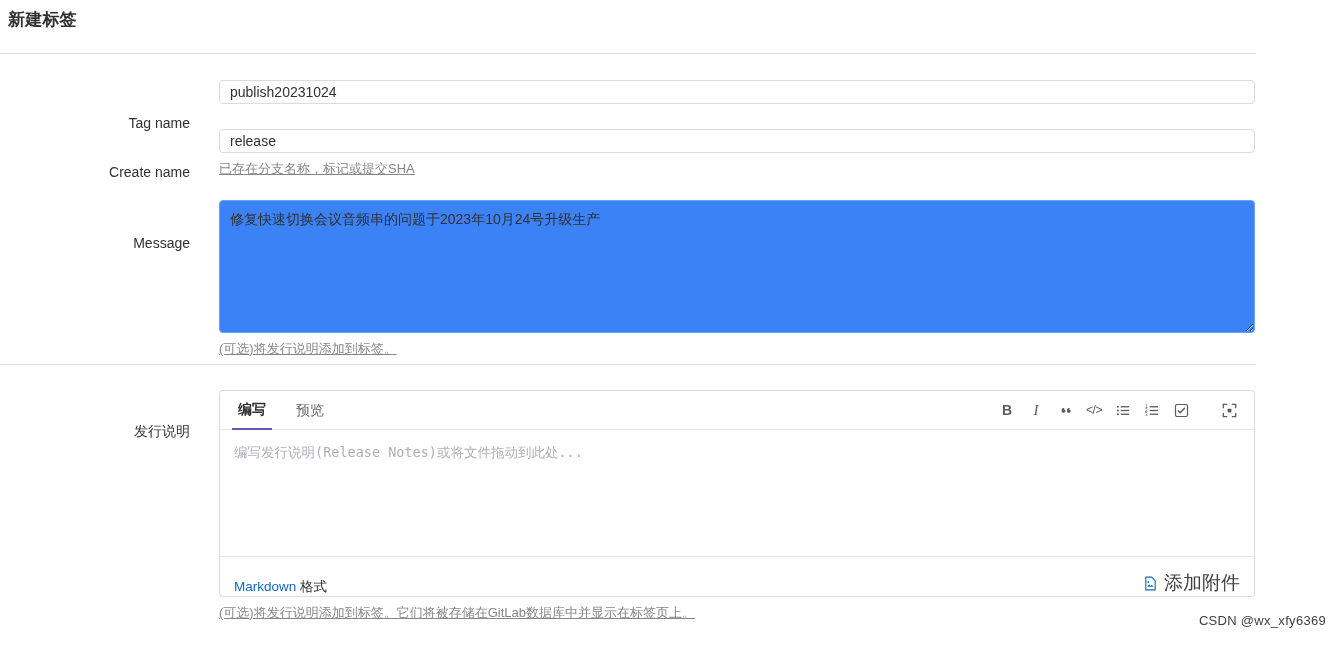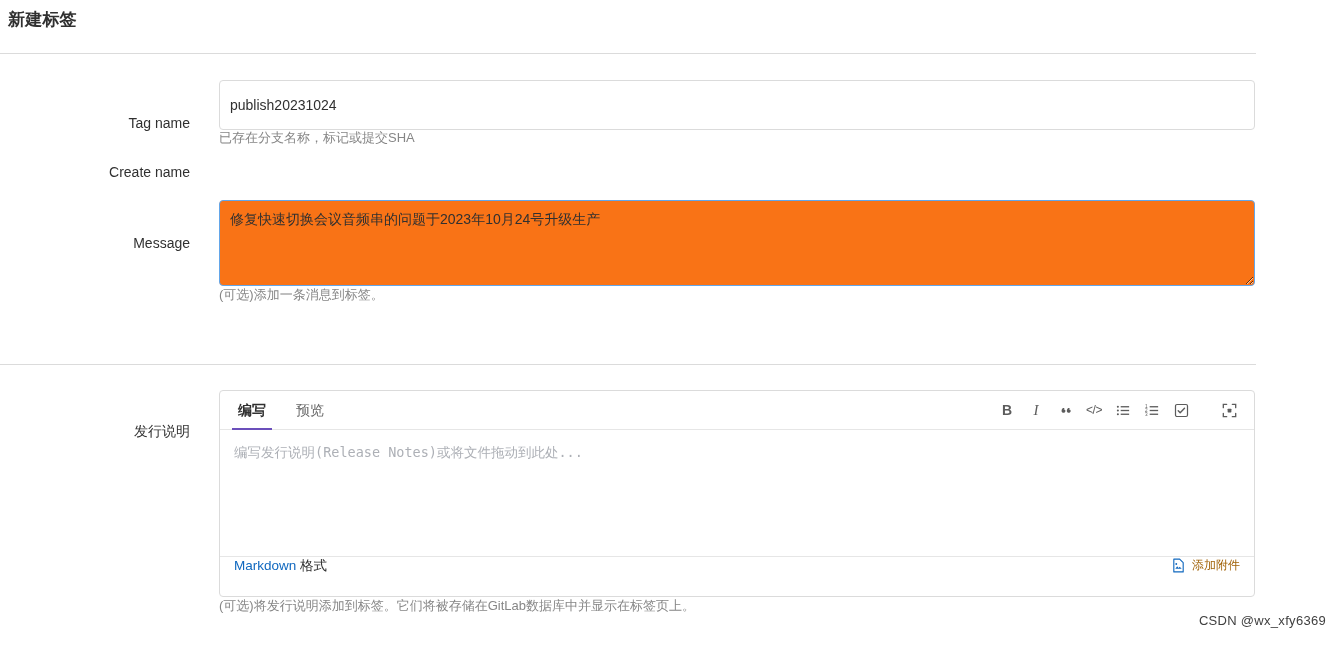--- a/index.html
+++ b/index.html
@@ -57,49 +57,51 @@
   }
   .field-col {
     position: absolute;
     left: 219px;
     right: 0;
   }
 
   .text-input {
     display: block;
     width: 1036px;
-    height: 50px;
+    height: 24px;
     padding: 6px 10px;
     font-family: "Liberation Sans", "DejaVu Sans", sans-serif;
     font-size: 14px;
     color: #303030;
     background: #ffffff;
     border: 1px solid #dbdbdb;
     border-radius: 4px;
     outline: none;
   }
   .text-input::placeholder { color: #868686; }
 
   .hint {
     font-size: 13px;
     color: #868686;
     line-height: 18px;
+    margin-top: 7px;
+    text-decoration: underline;
   }
 
   
   .msg-textarea {
     display: block;
     width: 1036px;
-    height: 86px;
+    height: 133px;
     padding: 8px 10px;
     font-family: "Liberation Sans", "DejaVu Sans", sans-serif;
     font-size: 14px;
     line-height: 20px;
     color: #303030;
-    background: #f97316;
+    background: #3b82f6;
     border: 1px solid #63a6e9;
     border-radius: 4px;
     outline: none;
     resize: vertical;
     overflow: auto;
   }
 
   
   .editor {
     width: 1036px;
@@ -122,20 +124,21 @@
     line-height: 38px;
     padding: 0 4px;
     margin-right: 22px;
     color: #666666;
     cursor: pointer;
     user-select: none;
   }
   .tab.active {
     color: #303030;
     font-weight: bold;
+    font-family: Liberation Mono, monospace;
   }
   .tab.active::after {
     content: "";
     position: absolute;
     left: -2px;
     right: -2px;
     bottom: -1px;
     height: 2px;
     background: #6b4fbb;
   }
@@ -177,37 +180,37 @@
     font-size: 13.5px;
     color: #adb0b6;
     line-height: 20px;
     white-space: nowrap;
   }
 
   .editor-foot {
     height: 40px;
     border-top: 1px solid #e6e6e6;
     display: flex;
-    align-items: flex-start;
+    align-items: flex-end;
     padding: 0 14px;
   }
   .md-link {
     font-size: 13.5px;
     color: #1068bf;
     text-decoration: none;
     cursor: pointer;
   }
   .md-link .md-suffix { color: #303030; }
   .attach {
     margin-left: auto;
     display: flex;
     align-items: center;
     gap: 6px;
-    font-size: 12px;
-    color: #a16207;
+    font-size: 19px;
+    color: #404040;
     cursor: pointer;
   }
   .attach svg { display: block; }
 
   
   .watermark {
     position: absolute;
     right: 12px;
     bottom: 21px;
     font-size: 13px;
@@ -226,29 +229,30 @@
 <div class="form-row" style="top:80px;">
   <div class="form-label" style="top:4px;">Tag name</div>
   <div class="field-col">
     <input class="text-input" type="text" value="publish20231024" style="">
   </div>
 </div>
 
 <div class="form-row" style="top:129px;">
   <div class="form-label" style="top:4px;">Create name</div>
   <div class="field-col">
+    <input class="text-input" type="text" value="release" style="">
     <div class="hint">已存在分支名称，标记或提交SHA</div>
   </div>
 </div>
 
 <div class="form-row" style="top:200px;">
   <div class="form-label" style="top:4px;">Message</div>
   <div class="field-col">
     <textarea class="msg-textarea" style="">修复快速切换会议音频串的问题于2023年10月24号升级生产</textarea>
-    <div class="hint">(可选)添加一条消息到标签。</div>
+    <div class="hint">(可选)将发行说明添加到标签。</div>
   </div>
 </div>
 
 <div class="hr hr-mid"></div>
 
 <div class="form-row" style="top:390px;">
   <div class="form-label" style="top:2px;">发行说明</div>
   <div class="field-col">
 
     <div class="editor">

